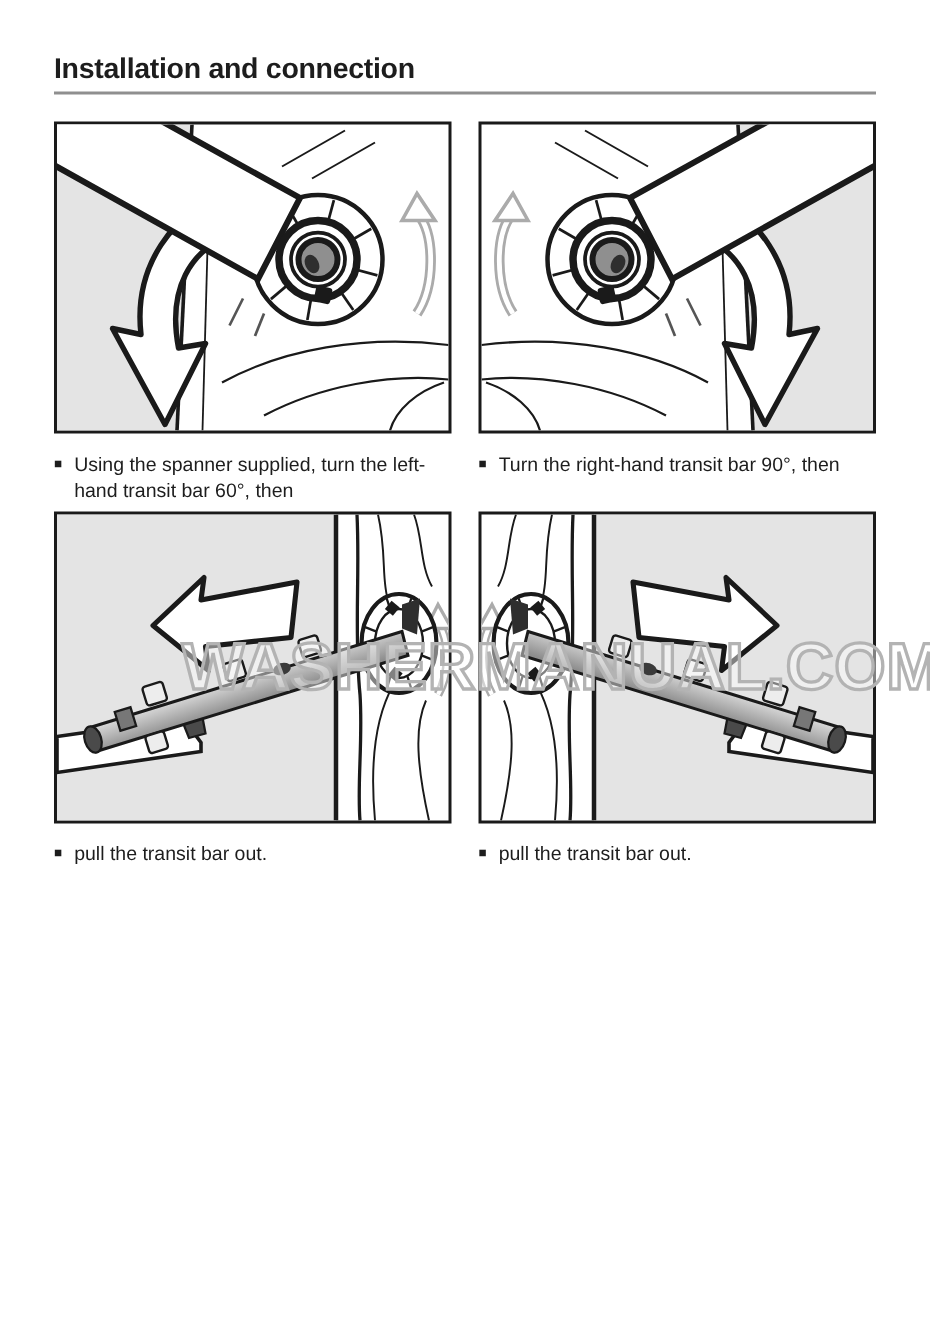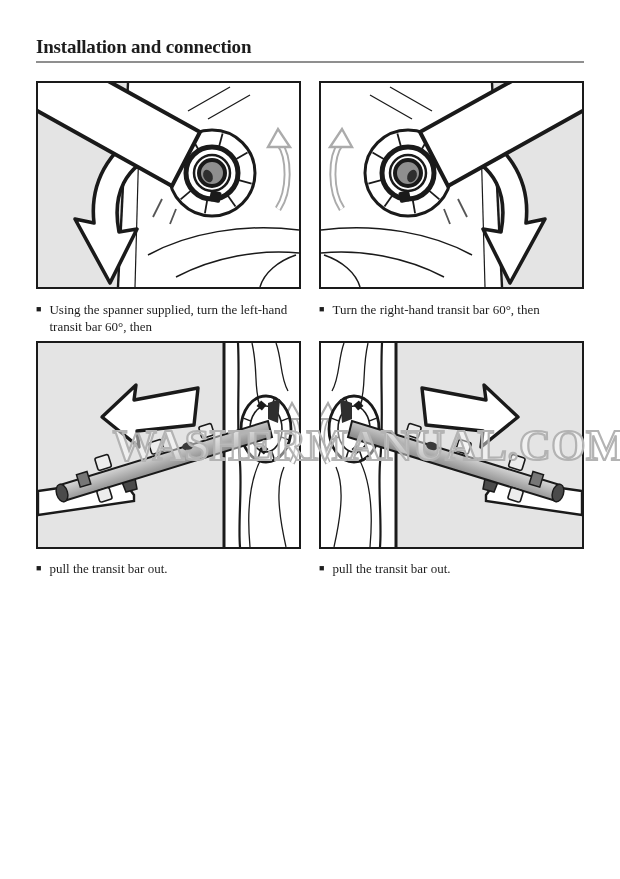--- a/index.html
+++ b/index.html
@@ -1,20 +1,20 @@
 <!DOCTYPE html>
 <html><head>
 <meta charset="utf-8">
 <style>
   html,body{margin:0;padding:0;background:#fff;}
   .page{
     position:relative;
     width:620px;height:835px;
     background:#ffffff;
-    font-family:Liberation Serif, serif;
+    font-family:Liberation Sans, sans-serif;
     color:#1d1d1d;
     overflow:hidden;
   }
   .title{
     position:absolute;left:36px;top:36px;margin:0;
     font-size:19px;font-weight:700;letter-spacing:-0.2px;color:#1d1d1d;
   }
   .rule{
     position:absolute;left:36px;top:61px;width:548px;height:2px;background:#8f8f8f;
   }
@@ -192,21 +192,21 @@
       <use href="#pull-art" xlink:href="#pull-art" transform="translate(261,0) scale(-1,1)"></use>
     </svg>
   </div>
 
   <div class="caption" id="caption-1">
     <span class="bullet">■</span>
     <span class="cap-text">Using the spanner supplied, turn the left-hand transit bar 60°, then</span>
   </div>
   <div class="caption" id="caption-2">
     <span class="bullet">■</span>
-    <span class="cap-text">Turn the right-hand transit bar 60°, then</span>
+    <span class="cap-text">Turn the right-hand transit bar 90°, then</span>
   </div>
   <div class="caption" id="caption-3">
     <span class="bullet">■</span>
     <span class="cap-text">pull the transit bar out.</span>
   </div>
   <div class="caption" id="caption-4">
     <span class="bullet">■</span>
     <span class="cap-text">pull the transit bar out.</span>
   </div>
 

